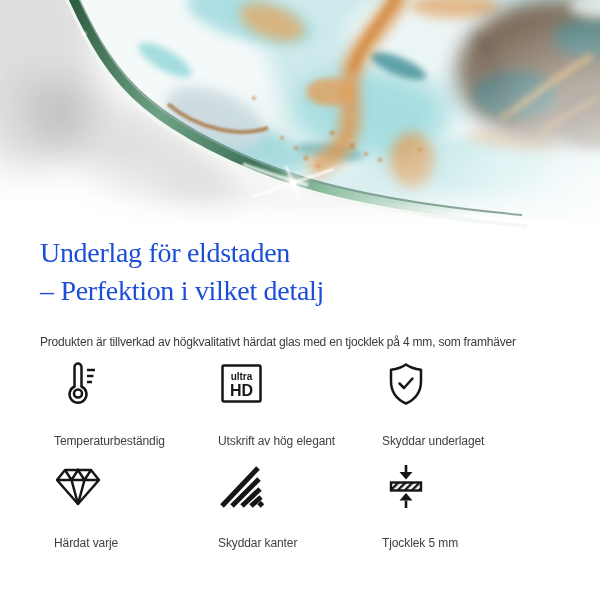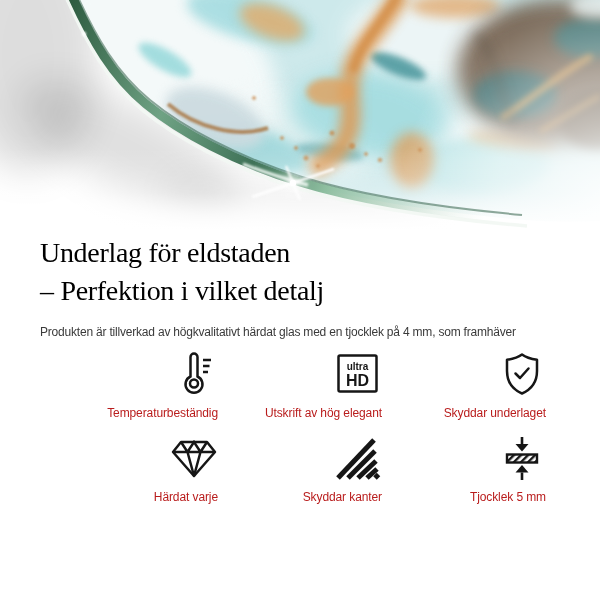--- a/index.html
+++ b/index.html
@@ -11,40 +11,40 @@
     overflow:hidden;
     font-family:"Liberation Sans", sans-serif;
   }
   .hero { width:600px; height:230px; }
   .hero svg { display:block; }
   .content { padding:0 40px; }
   .title {
     margin-top:4px;
     font-family:"Liberation Serif", "DejaVu Serif", serif;
     font-size:28px; line-height:38px; font-weight:400;
-    letter-spacing:-0.3px; color:#000000;
+    letter-spacing:-0.3px; color:#1d4ed8;
   }
   .title .h-line { display:block; }
   .para {
-    margin-top:8px;
+    margin-top:18px;
     font-size:12px; line-height:28px; letter-spacing:-0.2px;
     color:#3a3a3a;
   }
   .para .p-line { display:block; white-space:nowrap; }
   .features {
     margin-top:2px;
     padding:0 14px;
     display:grid;
     grid-template-columns:repeat(3, 1fr);
     row-gap:12px;
     text-align:center;
   }
-  .feature { display:flex; flex-direction:column; align-items:flex-end; }
+  .feature { display:flex; flex-direction:column; align-items:flex-start; }
   .icon-wrap { height:50px; display:flex; align-items:flex-end; justify-content:center; margin-bottom:8px; }
-  .feature .label { font-size:12px; color:#b91c1c; letter-spacing:-0.1px; }
+  .feature .label { font-size:12px; color:#404040; letter-spacing:-0.1px;margin-top:18px; }
   .fi { stroke:#161616; fill:none; stroke-width:2.5; }
   .fi-badge-top { font-family:"Liberation Sans",sans-serif; font-size:10px; font-weight:700; fill:#161616; }
   .fi-badge-bottom { font-family:"Liberation Sans",sans-serif; font-size:16px; font-weight:800; fill:#161616; }
 </style>
 </head>
 <body>
 
 <div class="page">
 
   <div class="hero">

